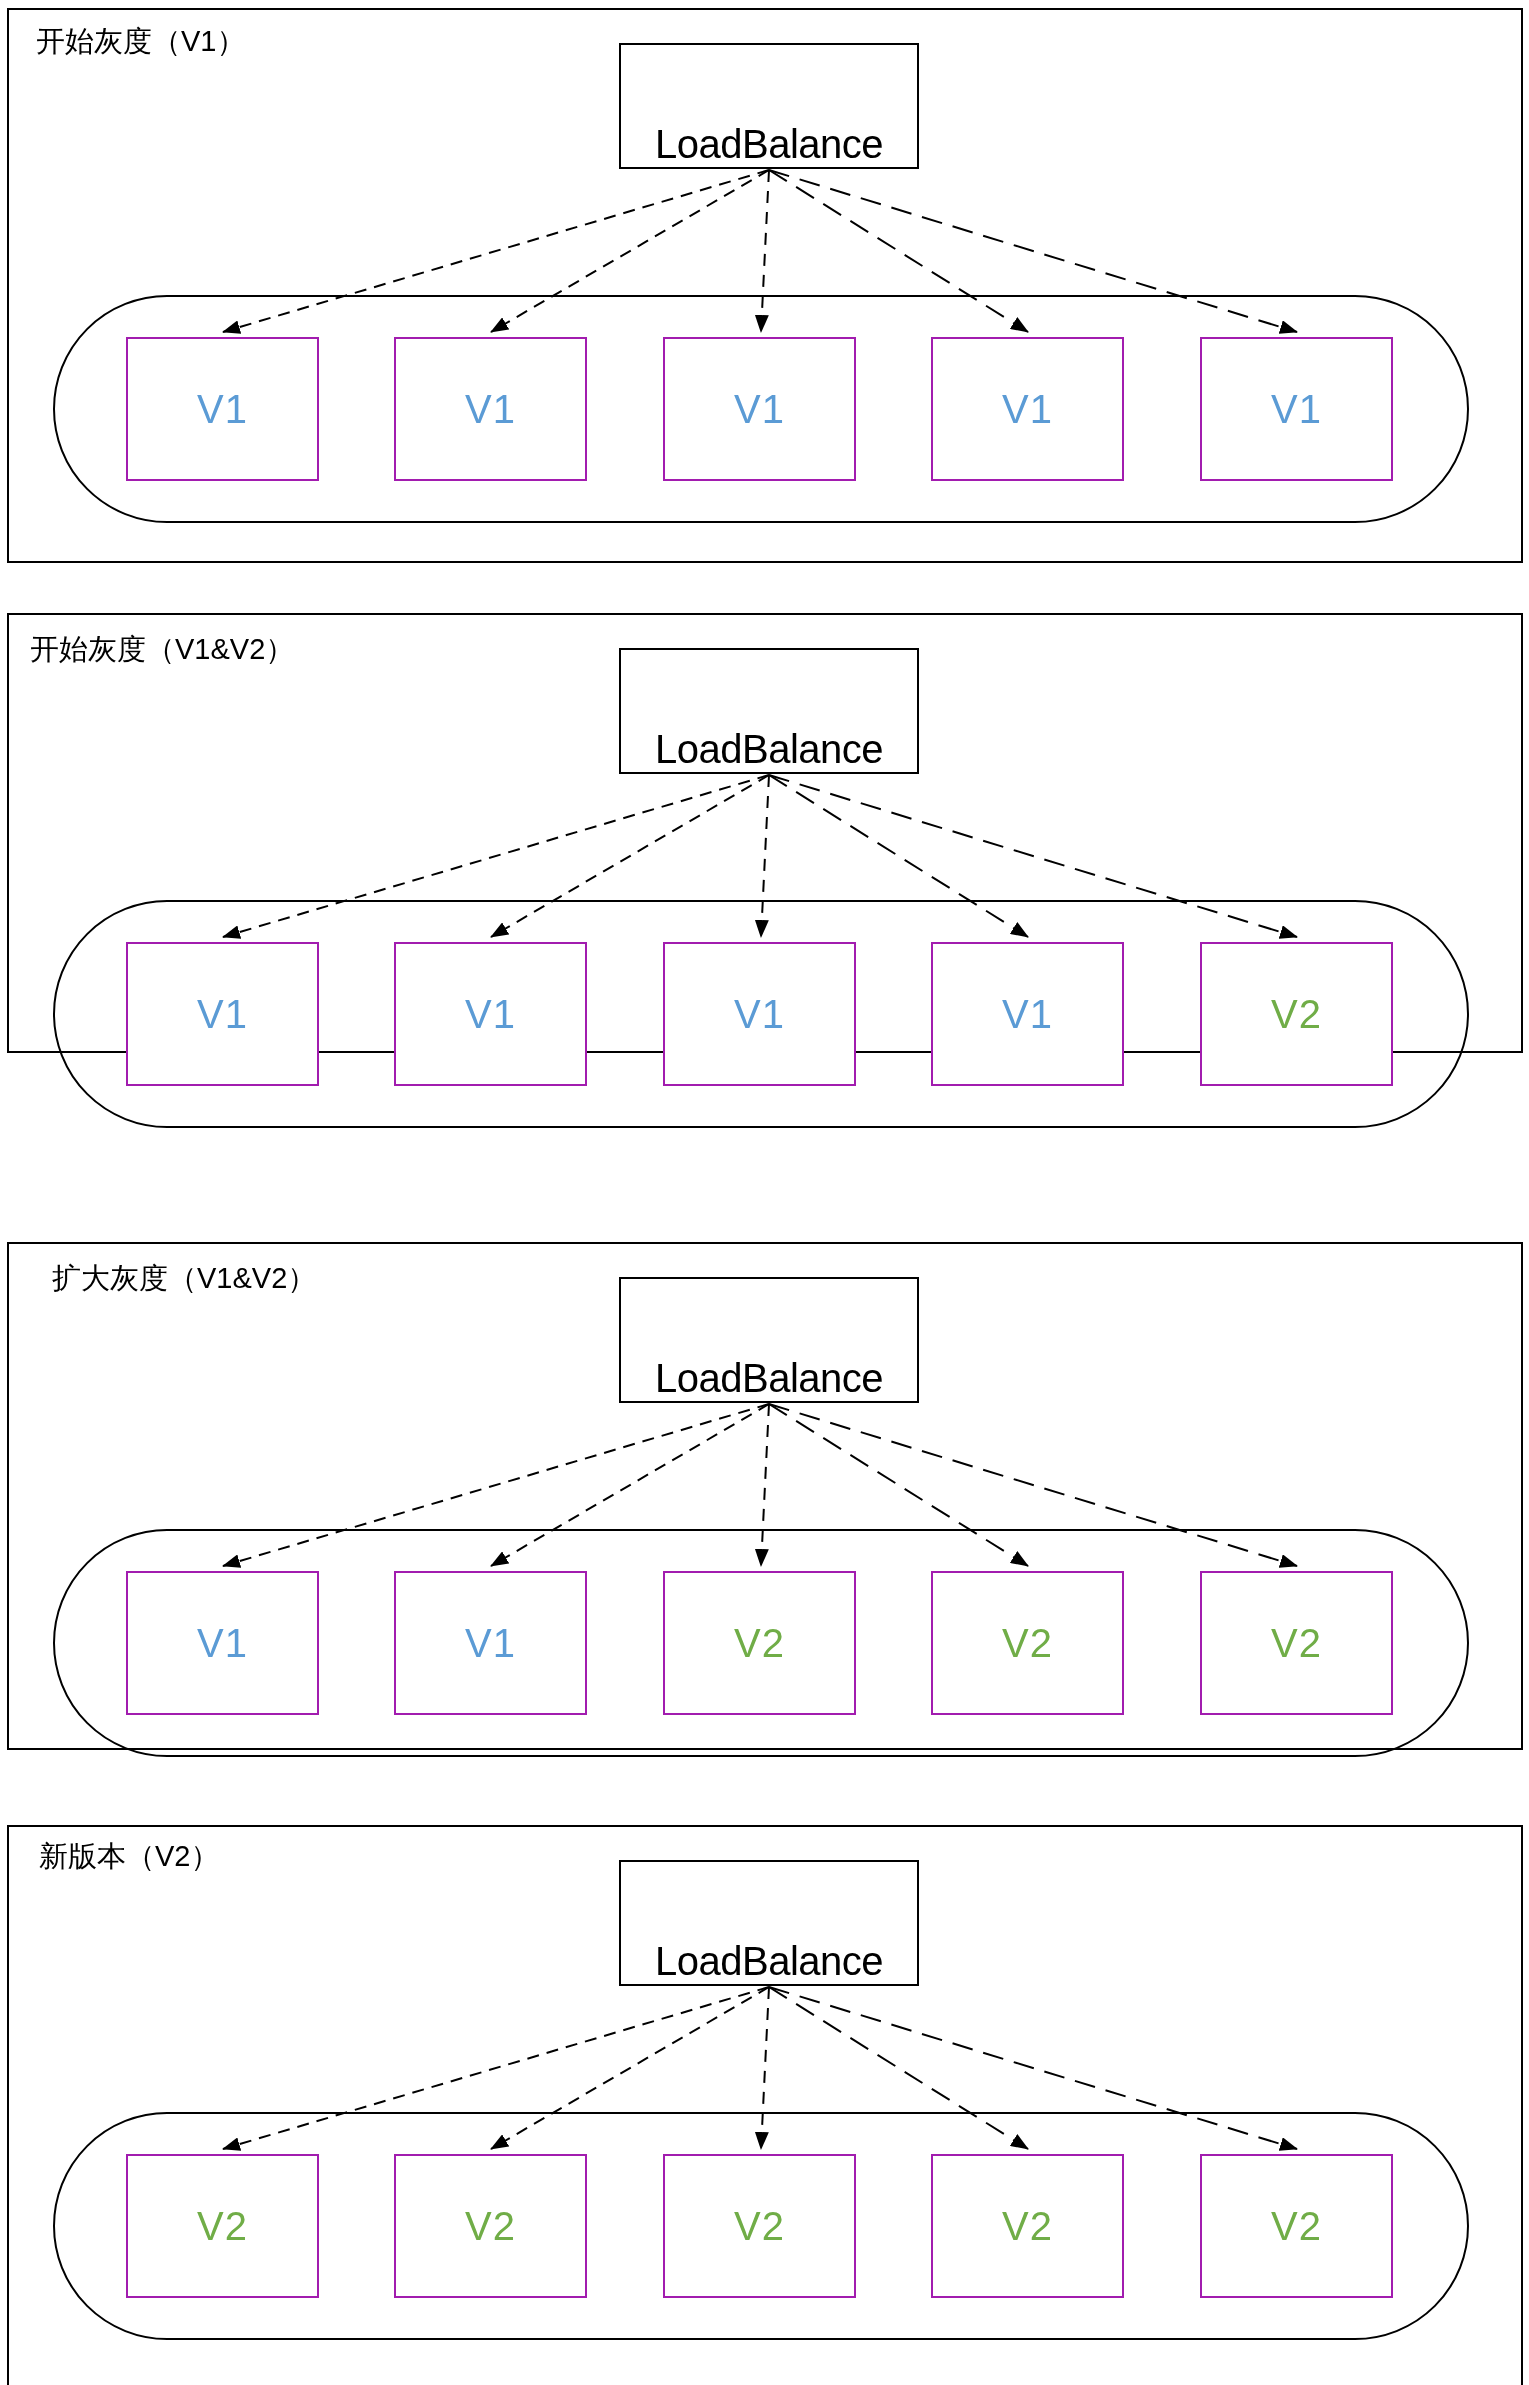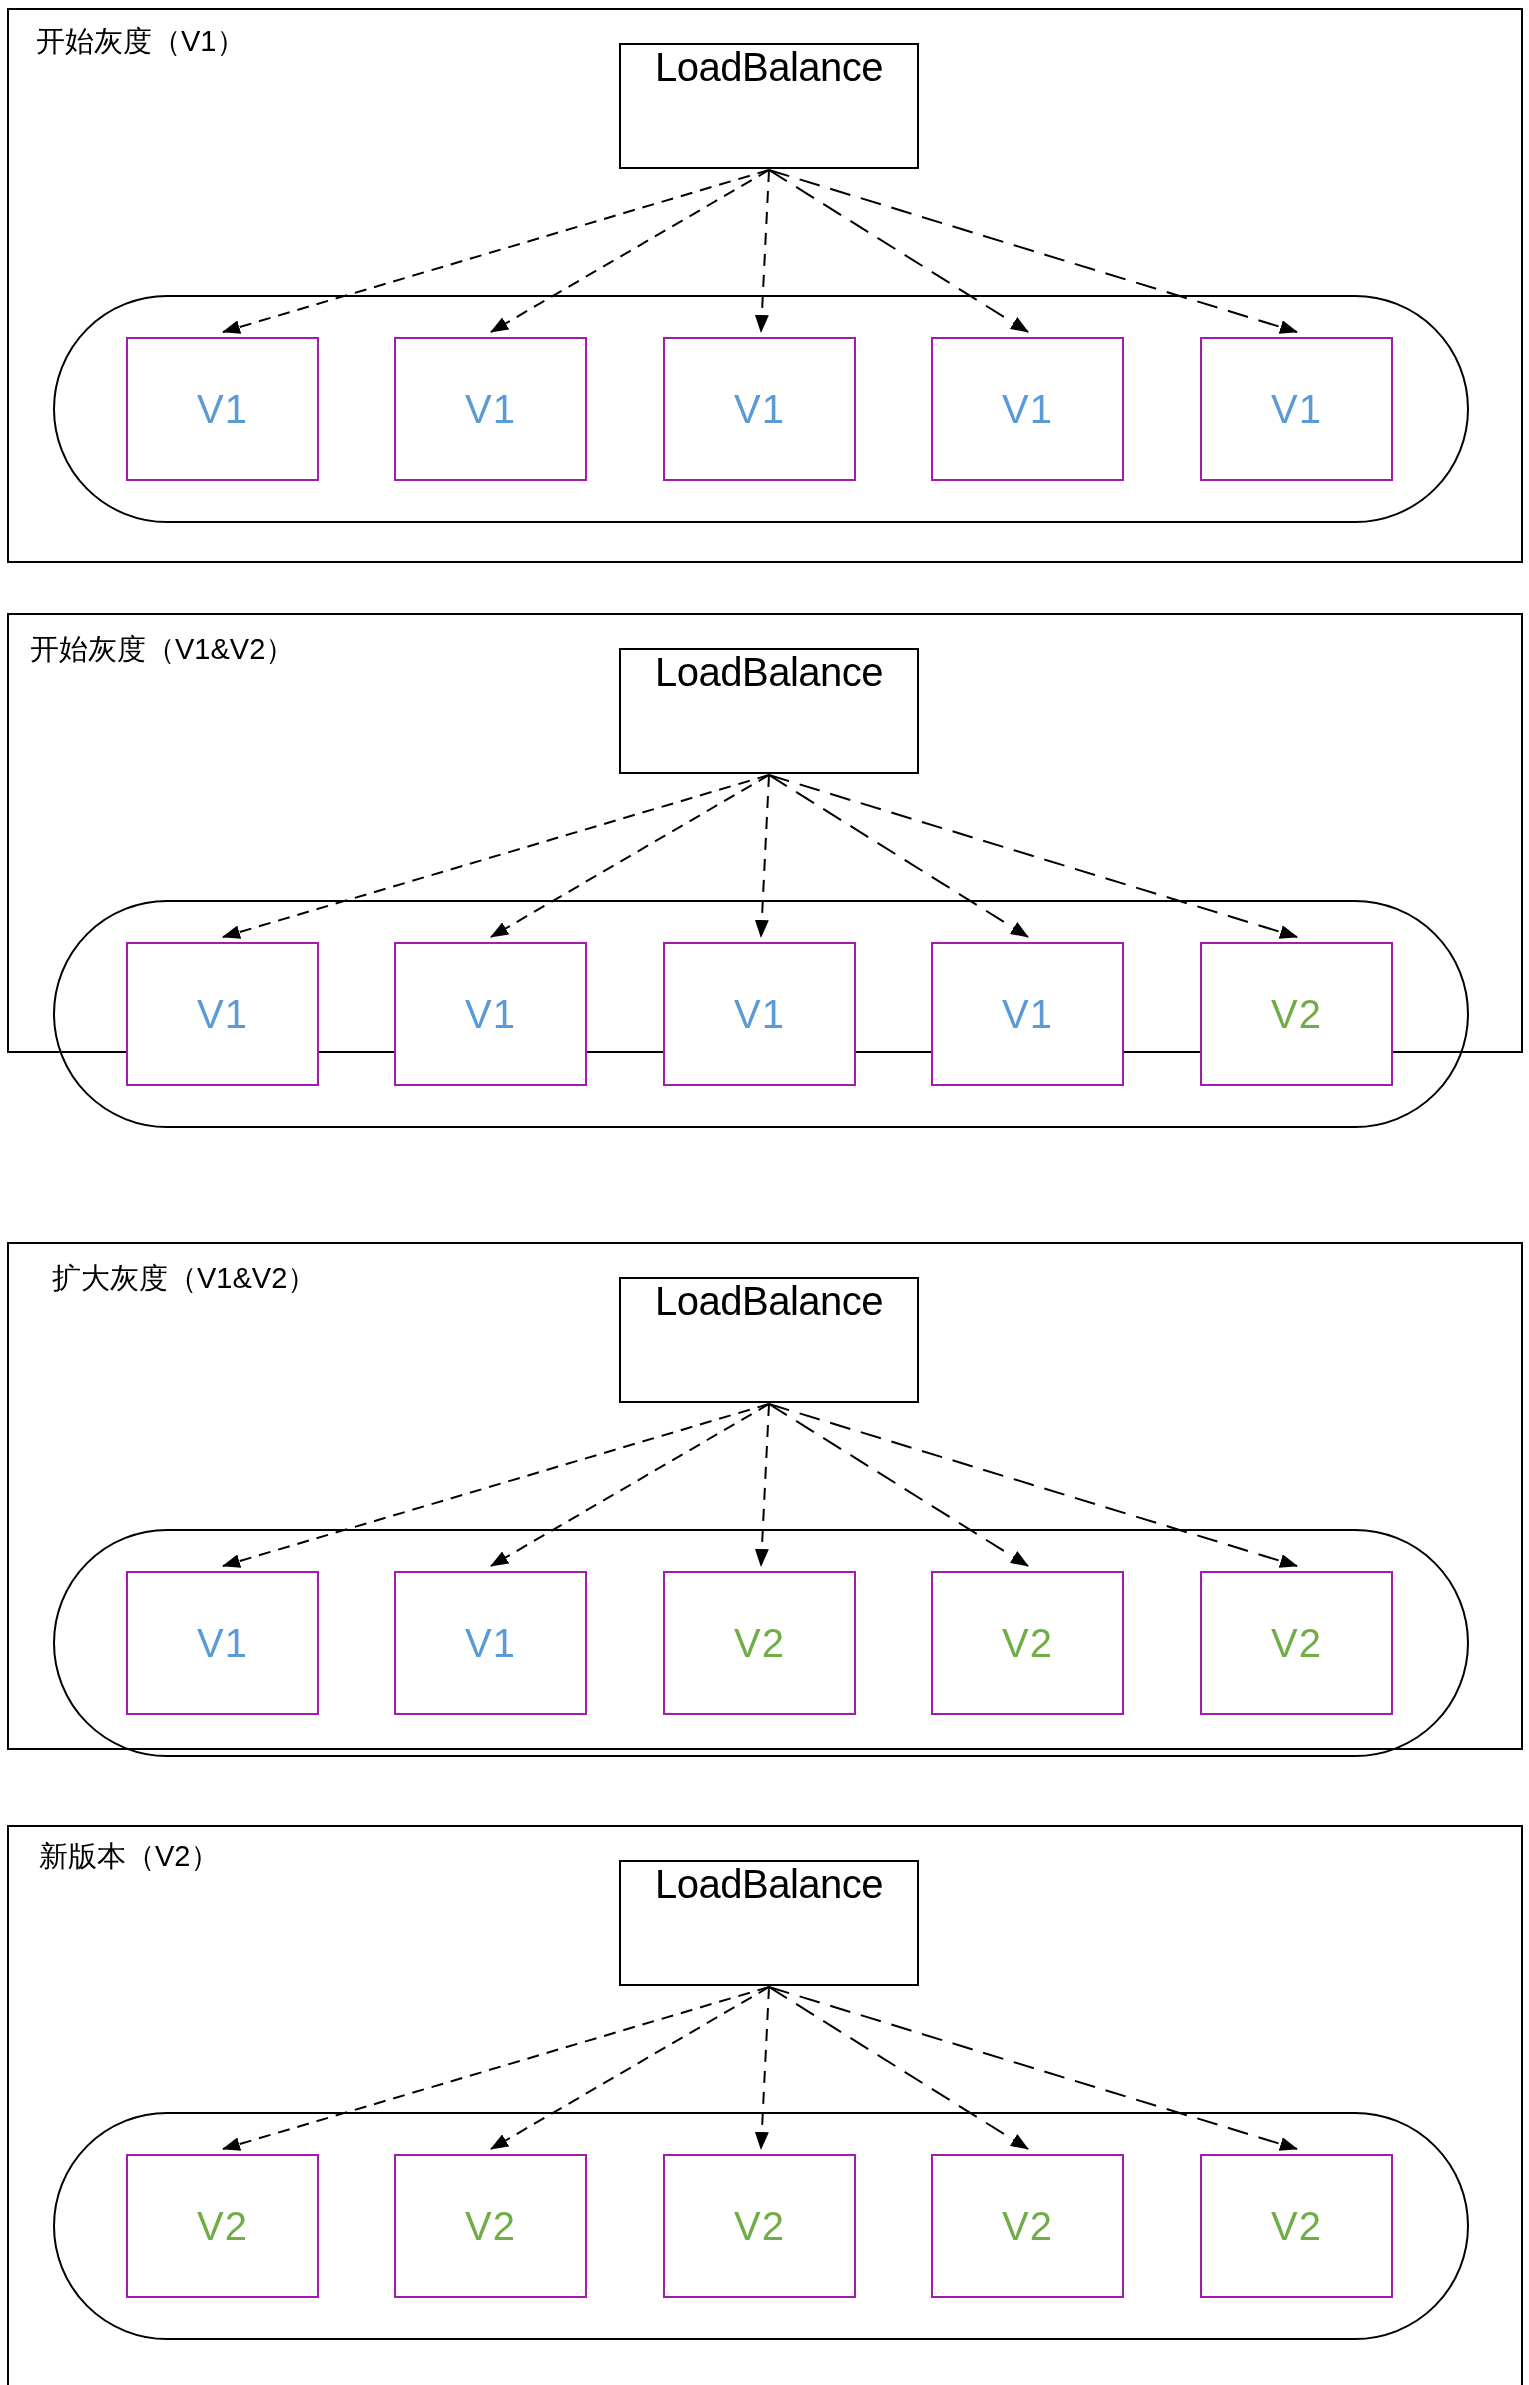--- a/index.html
+++ b/index.html
@@ -43,21 +43,21 @@
 
   .lb-box {
     position: absolute;
     left: 610px;
     top: 33px;
     width: 300px;
     height: 126px;
     border: 2px solid #000;
     box-sizing: border-box;
     display: flex;
-    align-items: flex-start;
+    align-items: flex-end;
     justify-content: center;
     background: #fff;
     font-size: 40px;
     letter-spacing: -0.5px;
   }
 
   .stadium {
     position: absolute;
     left: 44px;
     top: 285px;

